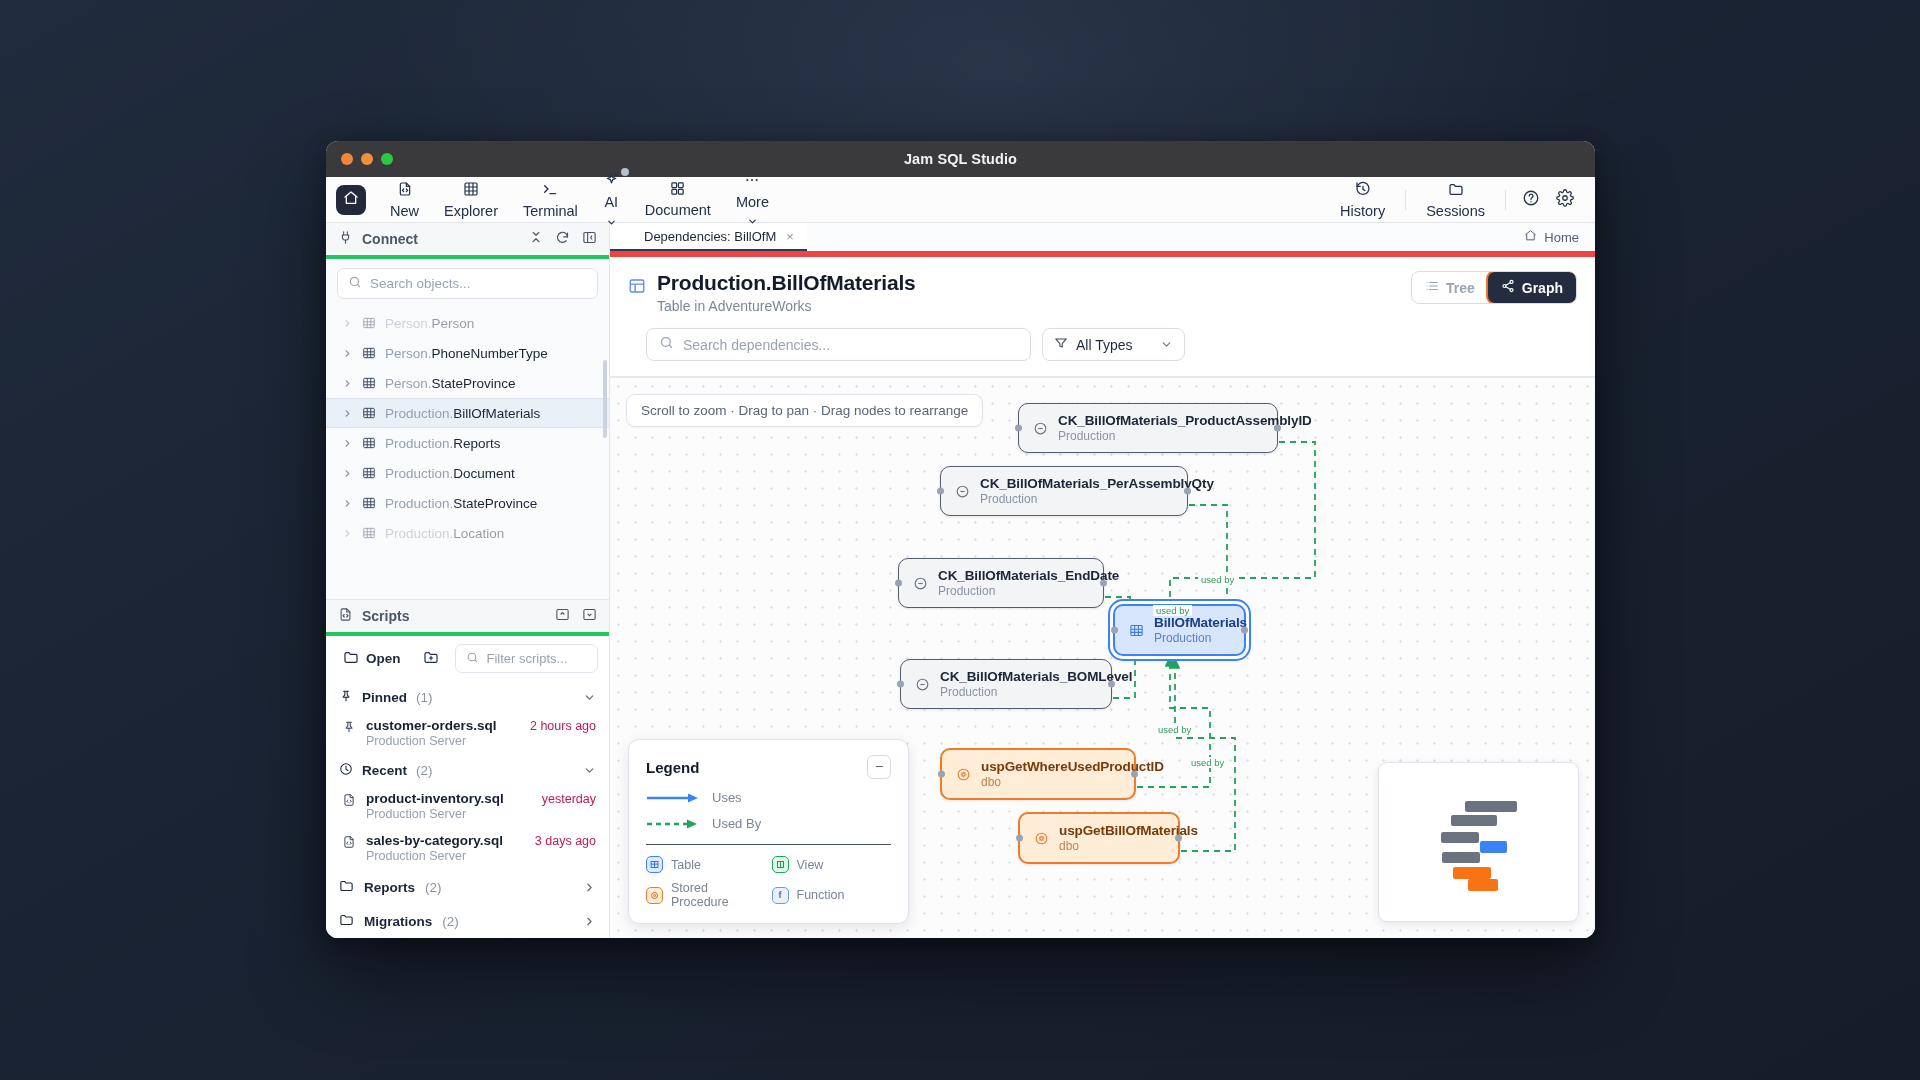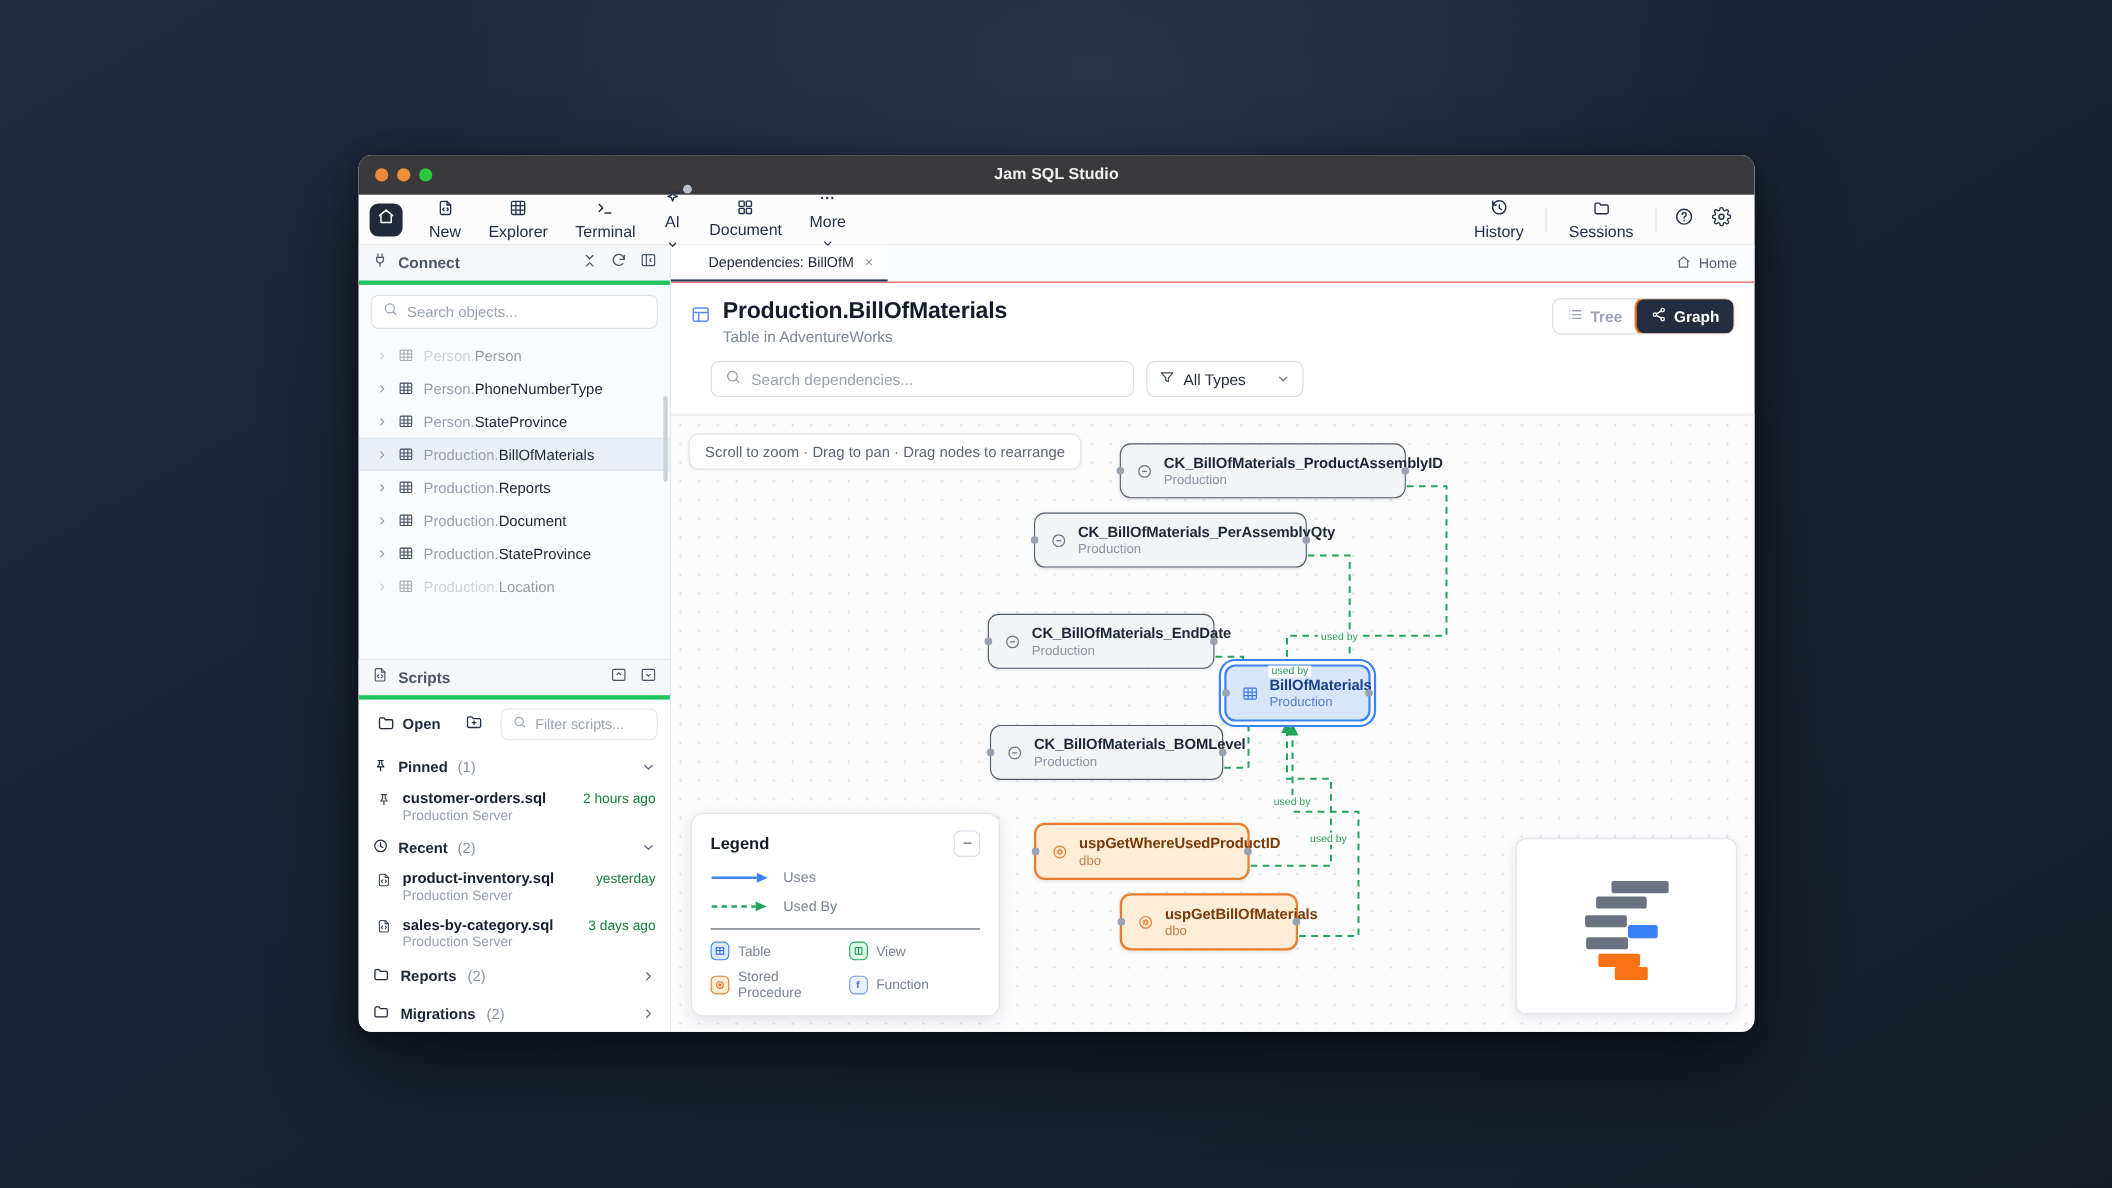--- a/index.html
+++ b/index.html
@@ -157,34 +157,34 @@
   .group-row .caret { margin-left: auto; color: #6b7policy; }
   .group-row .caret { margin-left: auto; color: #5f6a7c; display: flex; }
   .script-row {
     display: flex; align-items: flex-start; gap: 10px;
     padding: 5px 13px 7px 16px;
   }
   .script-row .sicon { color: #3c4658; margin-top: 2px; display: flex; }
   .script-main { flex: 1; min-width: 0; }
   .script-name { font-size: 13.5px; font-weight: 600; color: #16203090; color: #162030; }
   .script-sub { font-size: 12.5px; color: #98a1b0; margin-top: 1px; }
-  .script-time { font-size: 12.5px; color: #15803d; white-space: nowrap; padding-top: 1px; }
+  .script-time { font-size: 12.5px; color: #be185d; white-space: nowrap; padding-top: 1px; }
   .folder-row {
     display: flex; align-items: center; gap: 10px;
     padding: 8px 13px; font-size: 13.5px; color: #1c2738; font-weight: 600;
   }
   .folder-row .cnt { color: #8b94a3; font-weight: 400; }
   .folder-row .arr { margin-left: auto; color: #5f6a7c; display: flex; }
 
   
   .main { flex: 1; display: flex; flex-direction: column; min-width: 0; background: #fff; }
   .tabbar {
     height: 34px; flex: 0 0 34px;
     display: flex; align-items: stretch;
-    border-bottom: 1px solid #ef4444; background: #fbfcfd;
+    border-bottom: 6px solid #ef4444; background: #fbfcfd;
   }
   .tab {
     display: flex; align-items: center; gap: 8px;
     padding: 0 13px; font-size: 13px; color: #1d2636;
     border-bottom: 2px solid #2b3a55; background: #fff;
   }
   .tab .tab-close { color: #8d96a5; font-size: 13px; margin-left: 2px; }
   .tab-right {
     margin-left: auto; display: flex; align-items: center; gap: 7px;
     padding: 0 16px; font-size: 13px; color: #5a6running; color: #55606f;

